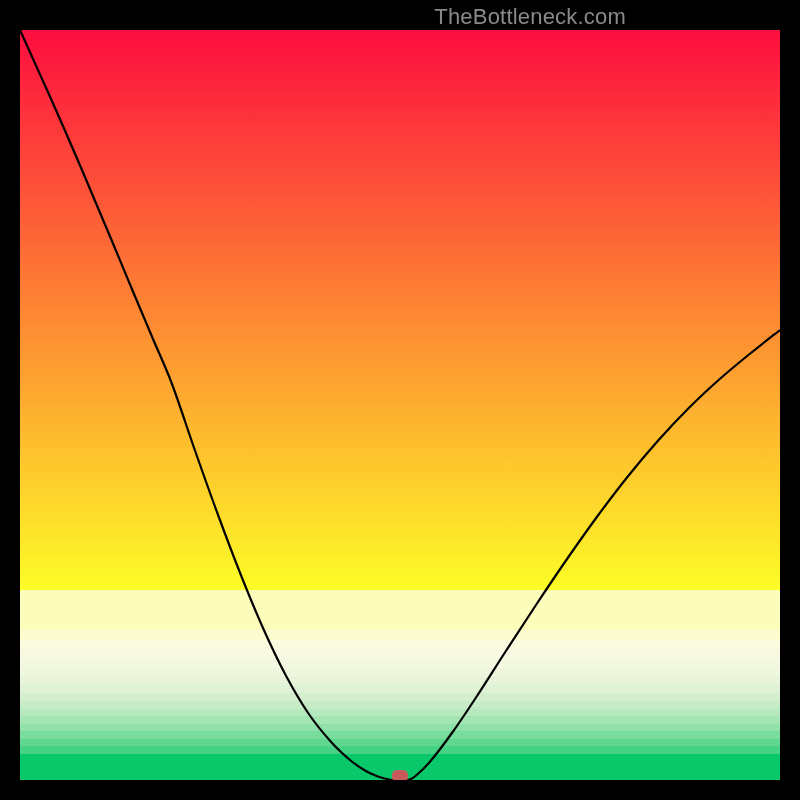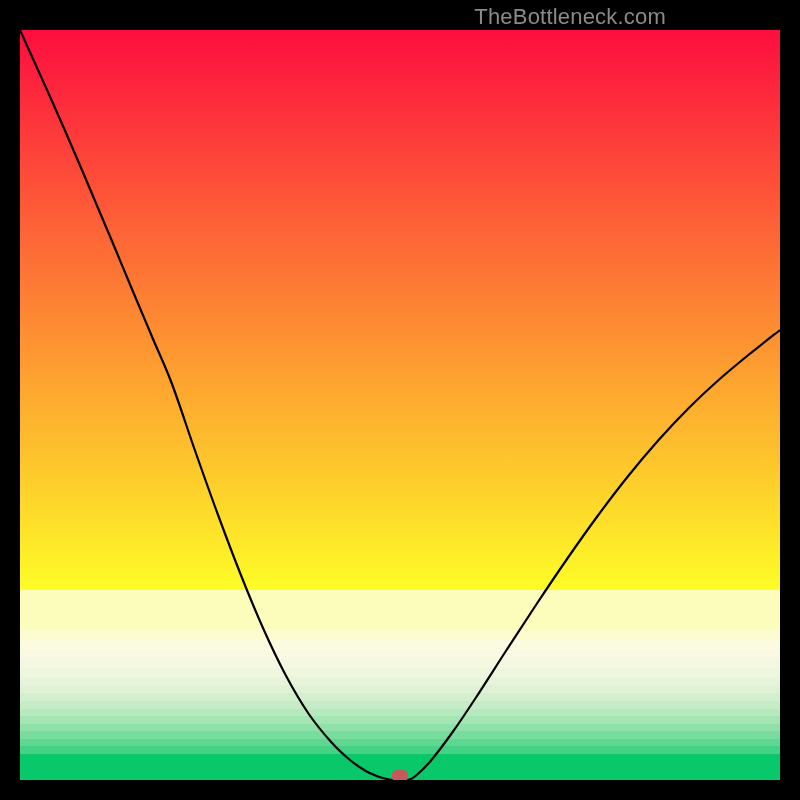--- a/index.html
+++ b/index.html
@@ -8,21 +8,20 @@
     width: 800px;
     height: 800px;
     background: #000;
     overflow: hidden;
   }
   .frame {
     position: relative;
     width: 640px;
     height: 800px;
     background: #000;
-    padding-left: 40px;
   }
   .watermark {
     position: absolute;
     top: 4px;
     right: 14px;
     font-family: Arial, Helvetica, sans-serif;
     font-size: 22px;
     font-weight: 500;
     color: #8a8a8a;
     letter-spacing: 0.2px;

